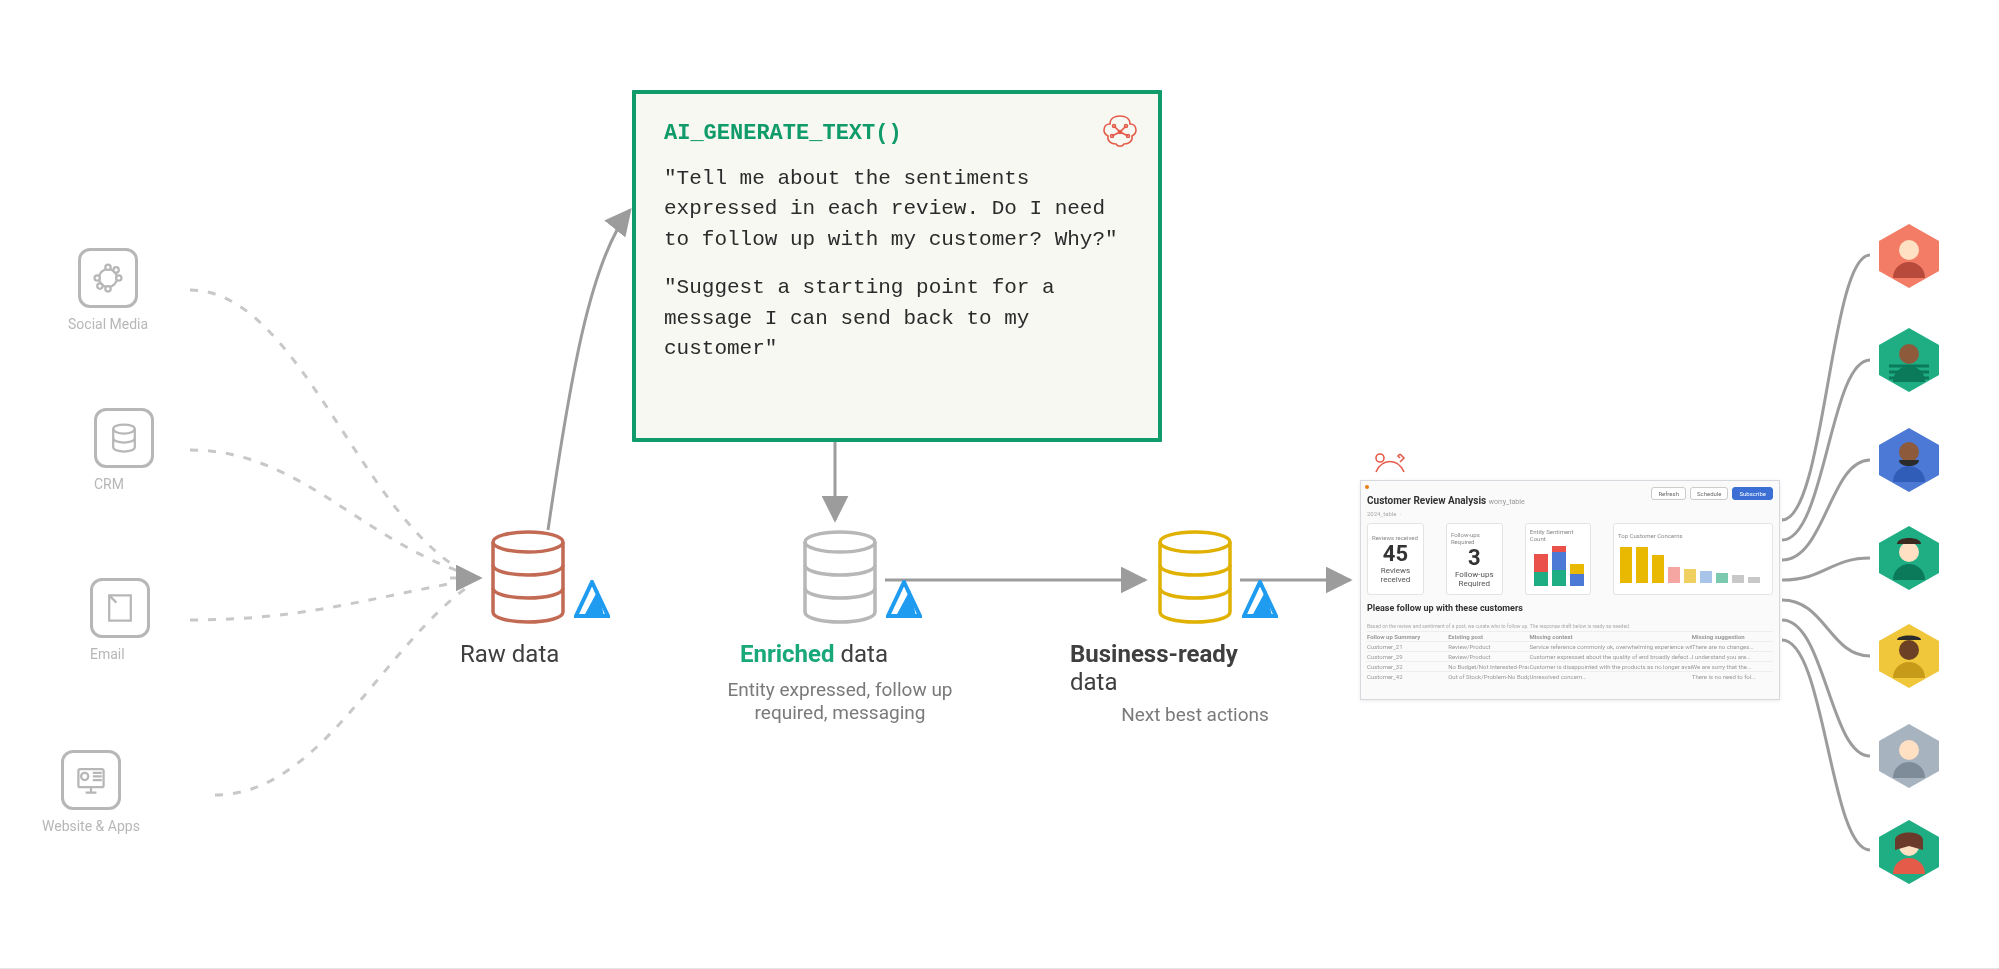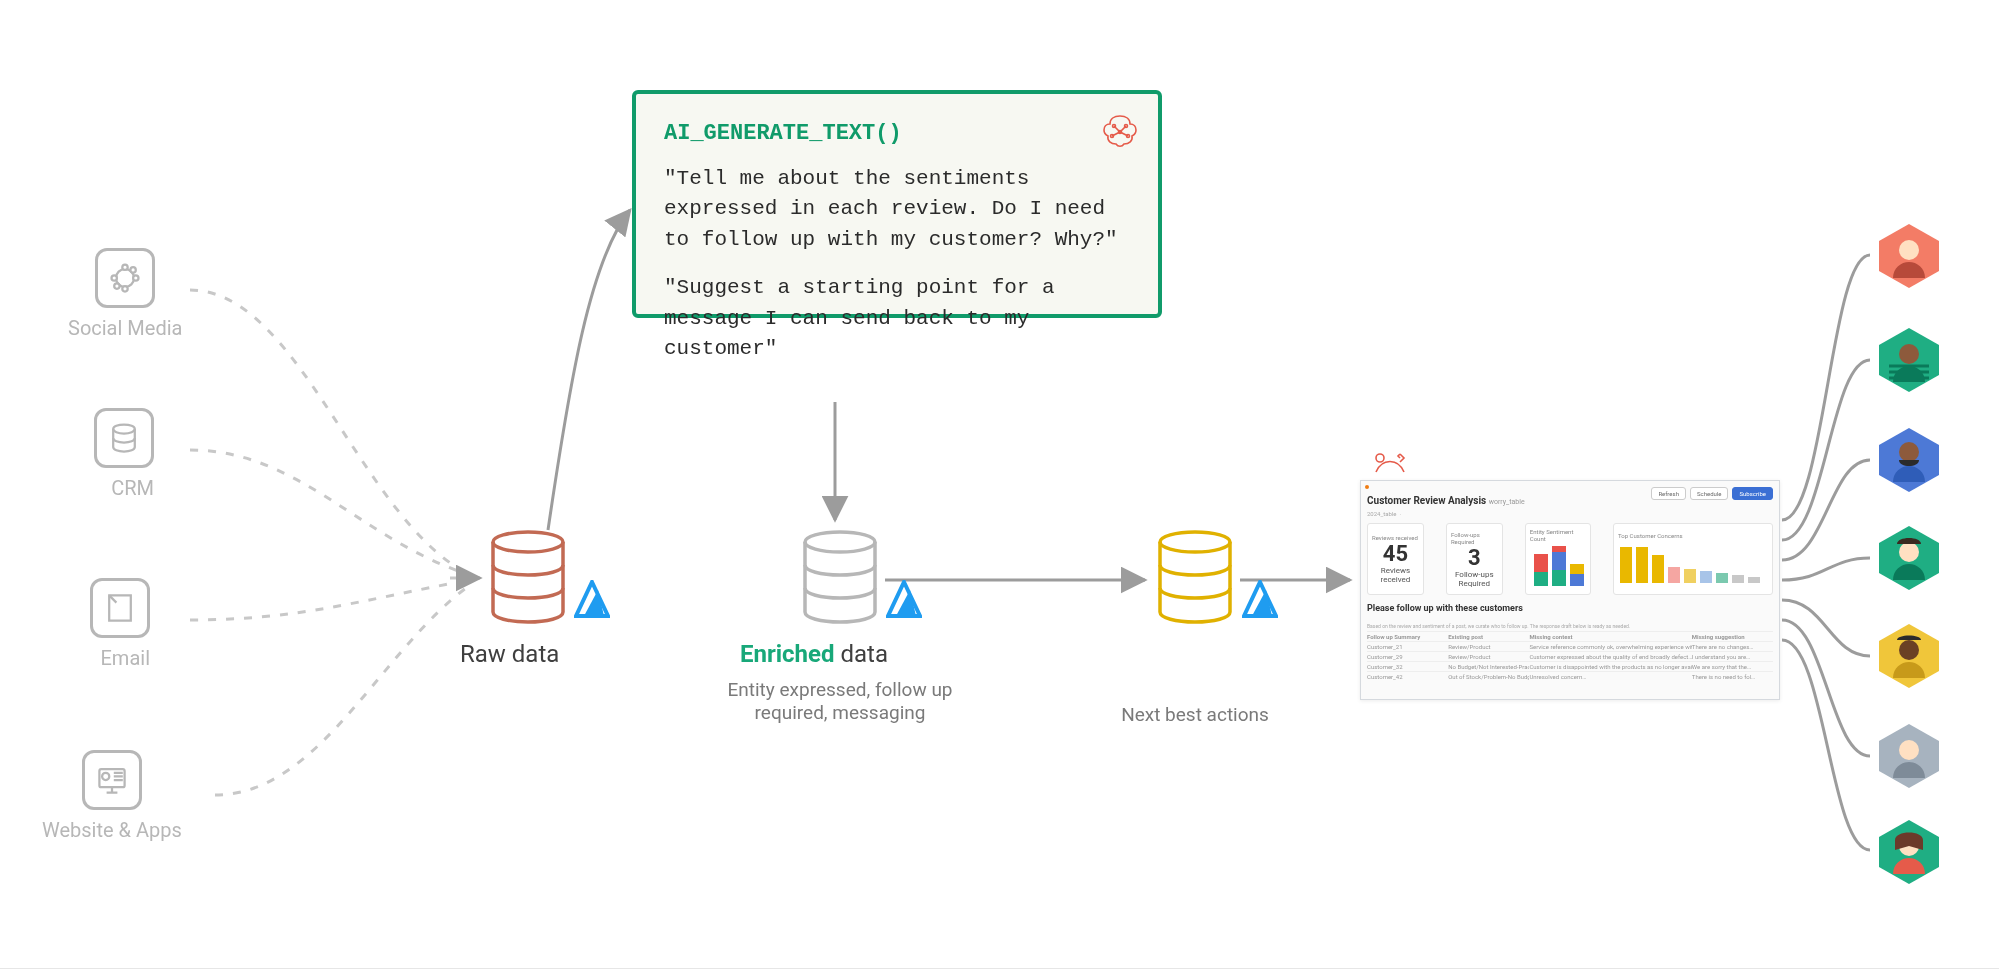--- a/index.html
+++ b/index.html
@@ -23,37 +23,37 @@
   .canvas{
     position:relative;
     width:1999px;
     height:969px;
     border-bottom:1px solid #e6e6e6;
     overflow:hidden;
   }
   svg.flow{position:absolute;inset:0;width:100%;height:100%;pointer-events:none}
 
   
-  .source{position:absolute;text-align:right;color:var(--muted);font-size:20px}
+  .source{position:absolute;text-align:left;color:var(--muted);font-size:14px}
   .source .ibox{width:60px;height:60px;border:3px solid var(--muted);border-radius:12px;display:flex;align-items:center;justify-content:center;margin:0 auto 8px}
   .source svg{width:36px;height:36px;stroke:var(--muted);fill:none;stroke-width:2.5}
 
   
   .db{position:absolute}
   .db svg{width:80px;height:100px}
   .db-title{position:absolute;text-align:left;font-size:24px;color:var(--text)}
   .db-sub{position:absolute;text-align:center;font-size:19px;color:var(--text-light)}
 
   
   .ai-box{
     position:absolute;
     left:632px;top:90px;
-    width:530px;height:228px;
+    width:530px;height:352px;
     border:4px solid var(--box-green);
-    border-radius:6px;
+    border-radius:1px;
     background:#f7f8f2;
     padding:24px 28px;
     font-family:"Courier New",monospace;
     font-size:21px;
     line-height:1.45;
     color:#2b2b2b;
   }
   .ai-box .fn{color:var(--box-green);font-weight:bold;font-size:22px}
 
   
@@ -196,20 +196,21 @@
 <div class="db" style="left:1155px;top:530px">
   <svg viewBox="0 0 80 100">
         <g fill="none" stroke="#e0b100" stroke-width="3.5">
           <ellipse cx="40" cy="12" rx="35" ry="10"></ellipse>
           <path d="M5 12v70c0 6 16 10 35 10s35-4 35-10V12"></path>
           <path d="M5 35c0 6 16 10 35 10s35-4 35-10"></path>
           <path d="M5 58c0 6 16 10 35 10s35-4 35-10"></path>
         </g>
       </svg>
 </div>
+<div class="db-title" style="left:1070px;top:640px;width:250px"><span style="font-weight:bold">Business-ready</span><br><span>data</span></div>
 <div class="db-sub" style="left:1070px;top:703px;width:250px">Next best actions</div>
 
 <svg class="delta" style="left:574px;top:580px" width="36" height="40" viewBox="0 0 36 40">
       <path d="M18 2 L34 36 H2 Z" fill="none" stroke="#1f9cf0" stroke-width="4"></path>
       <path d="M10 36 L24 10 L30 36 Z" fill="#1f9cf0"></path>
     </svg>
 <svg class="delta" style="left:886px;top:580px" width="36" height="40" viewBox="0 0 36 40">
       <path d="M18 2 L34 36 H2 Z" fill="none" stroke="#1f9cf0" stroke-width="4"></path>
       <path d="M10 36 L24 10 L30 36 Z" fill="#1f9cf0"></path>
     </svg>

